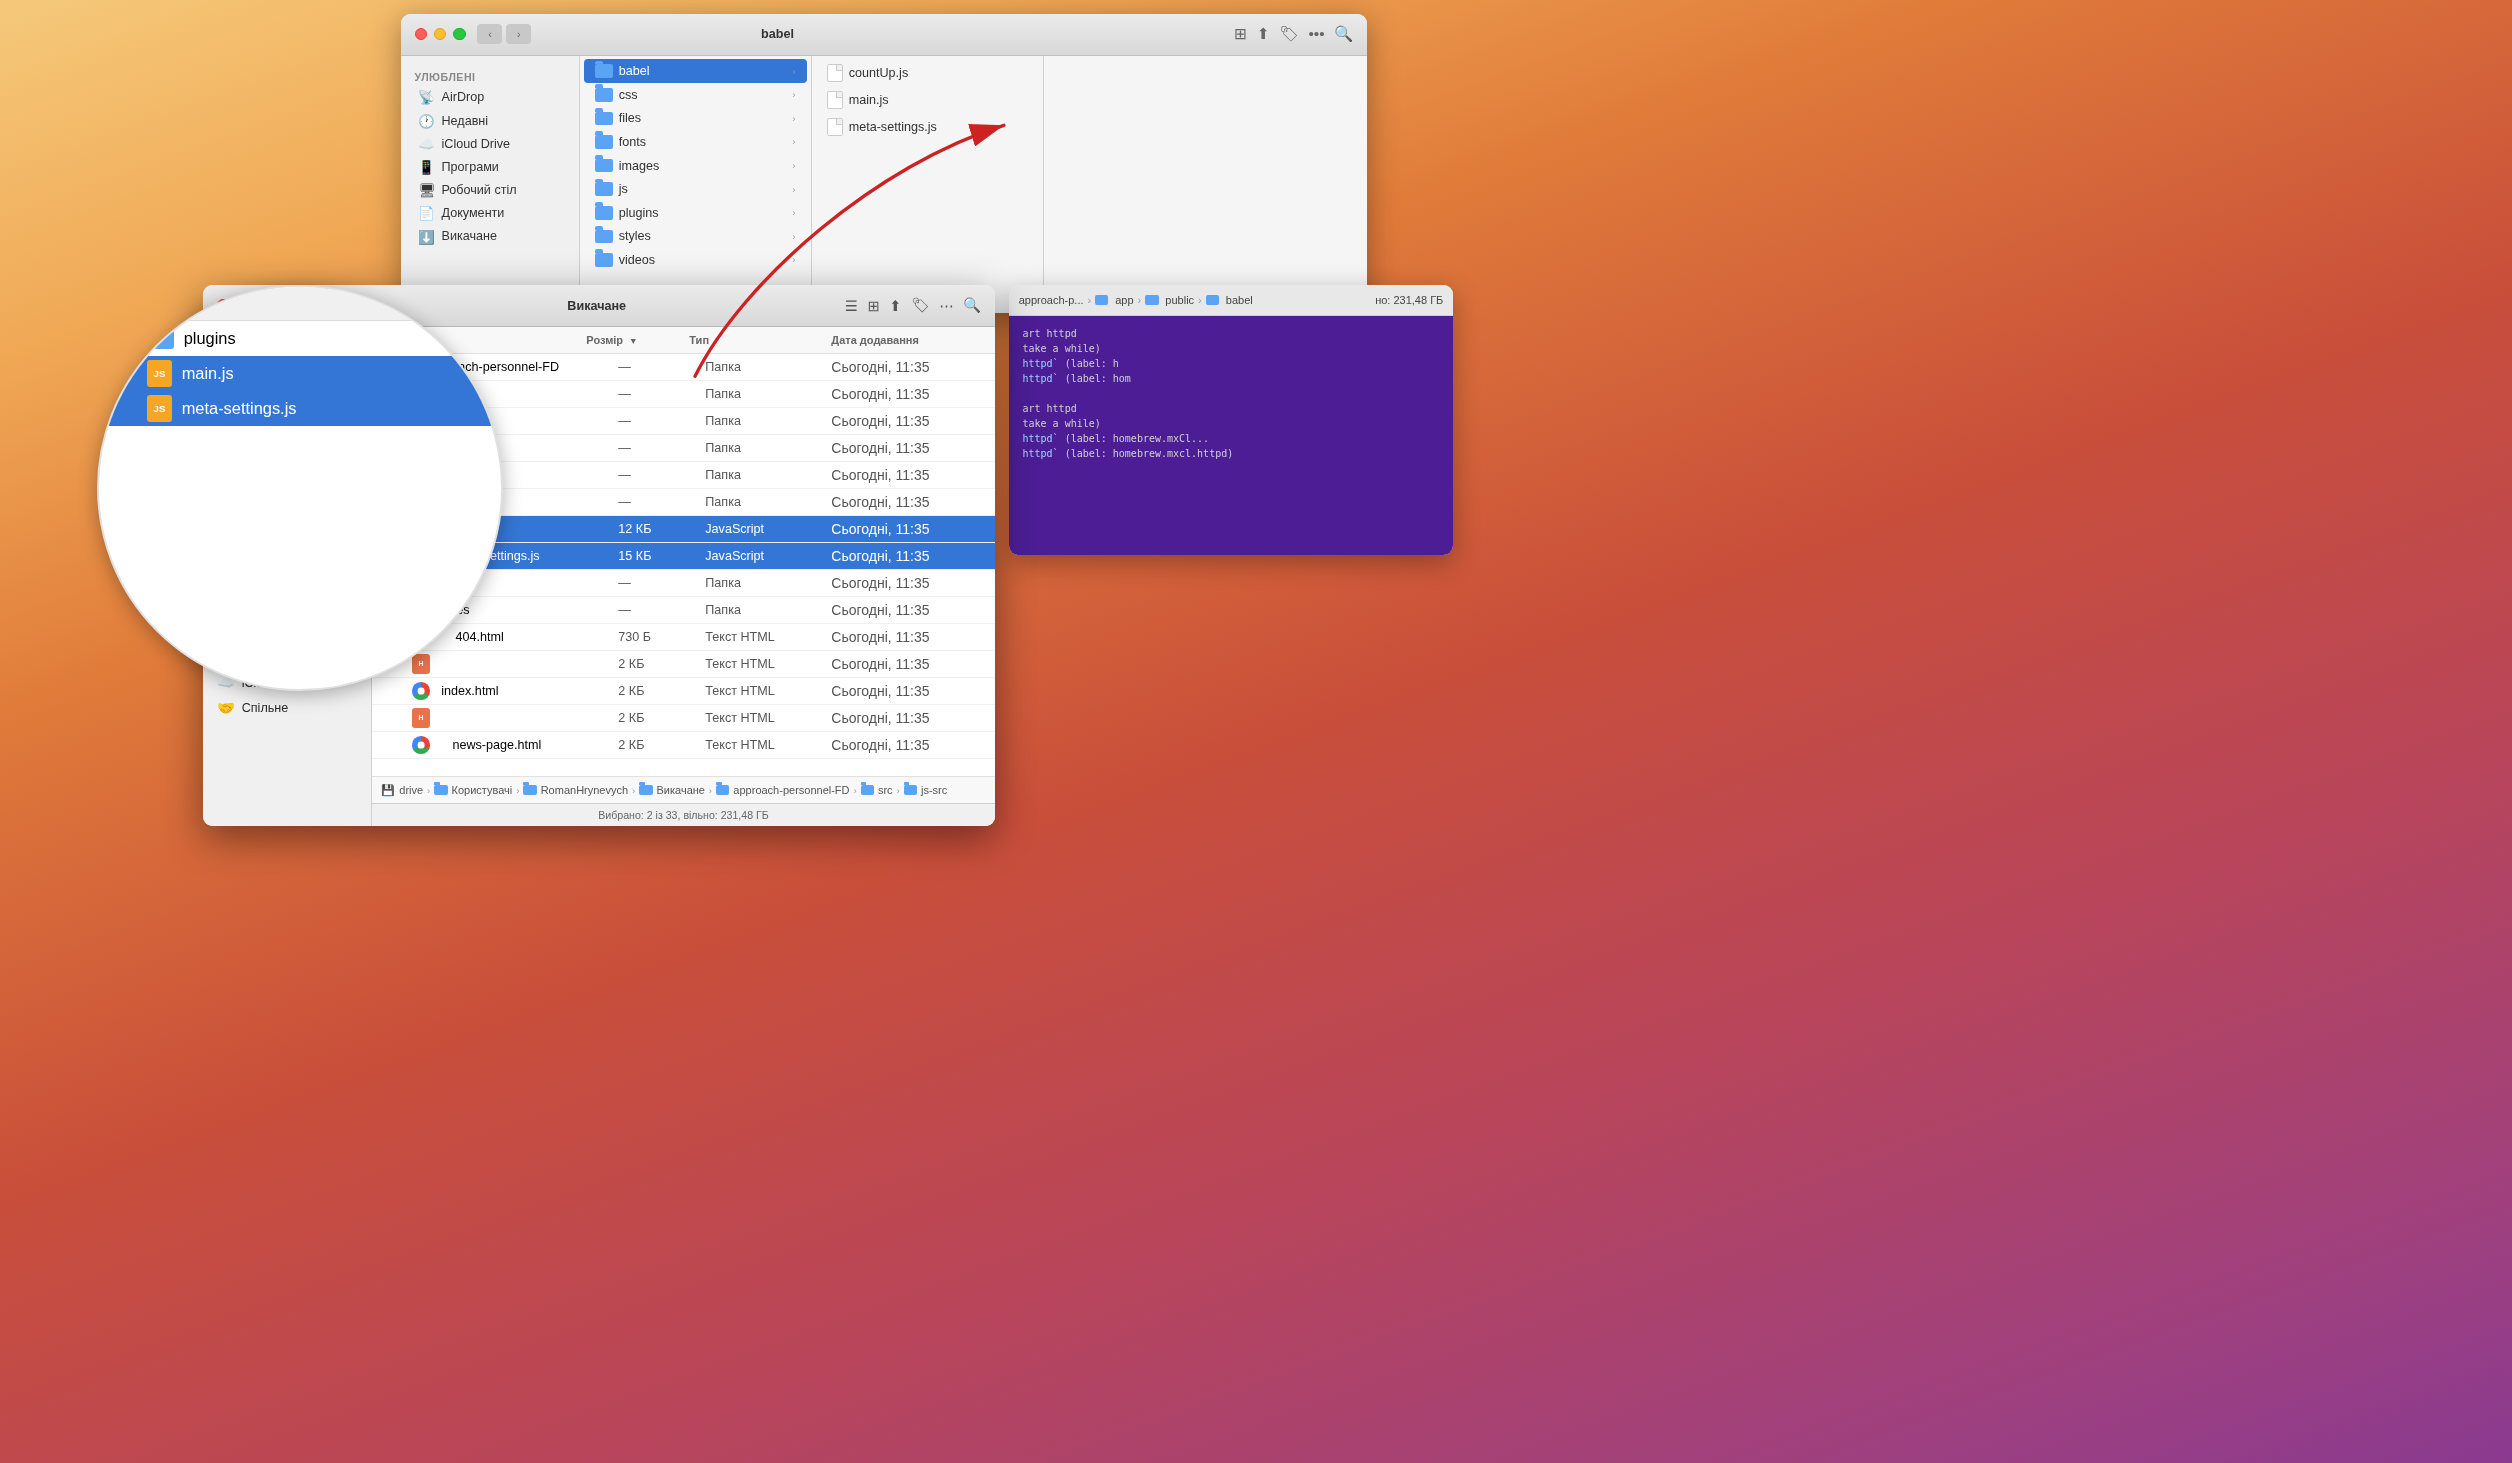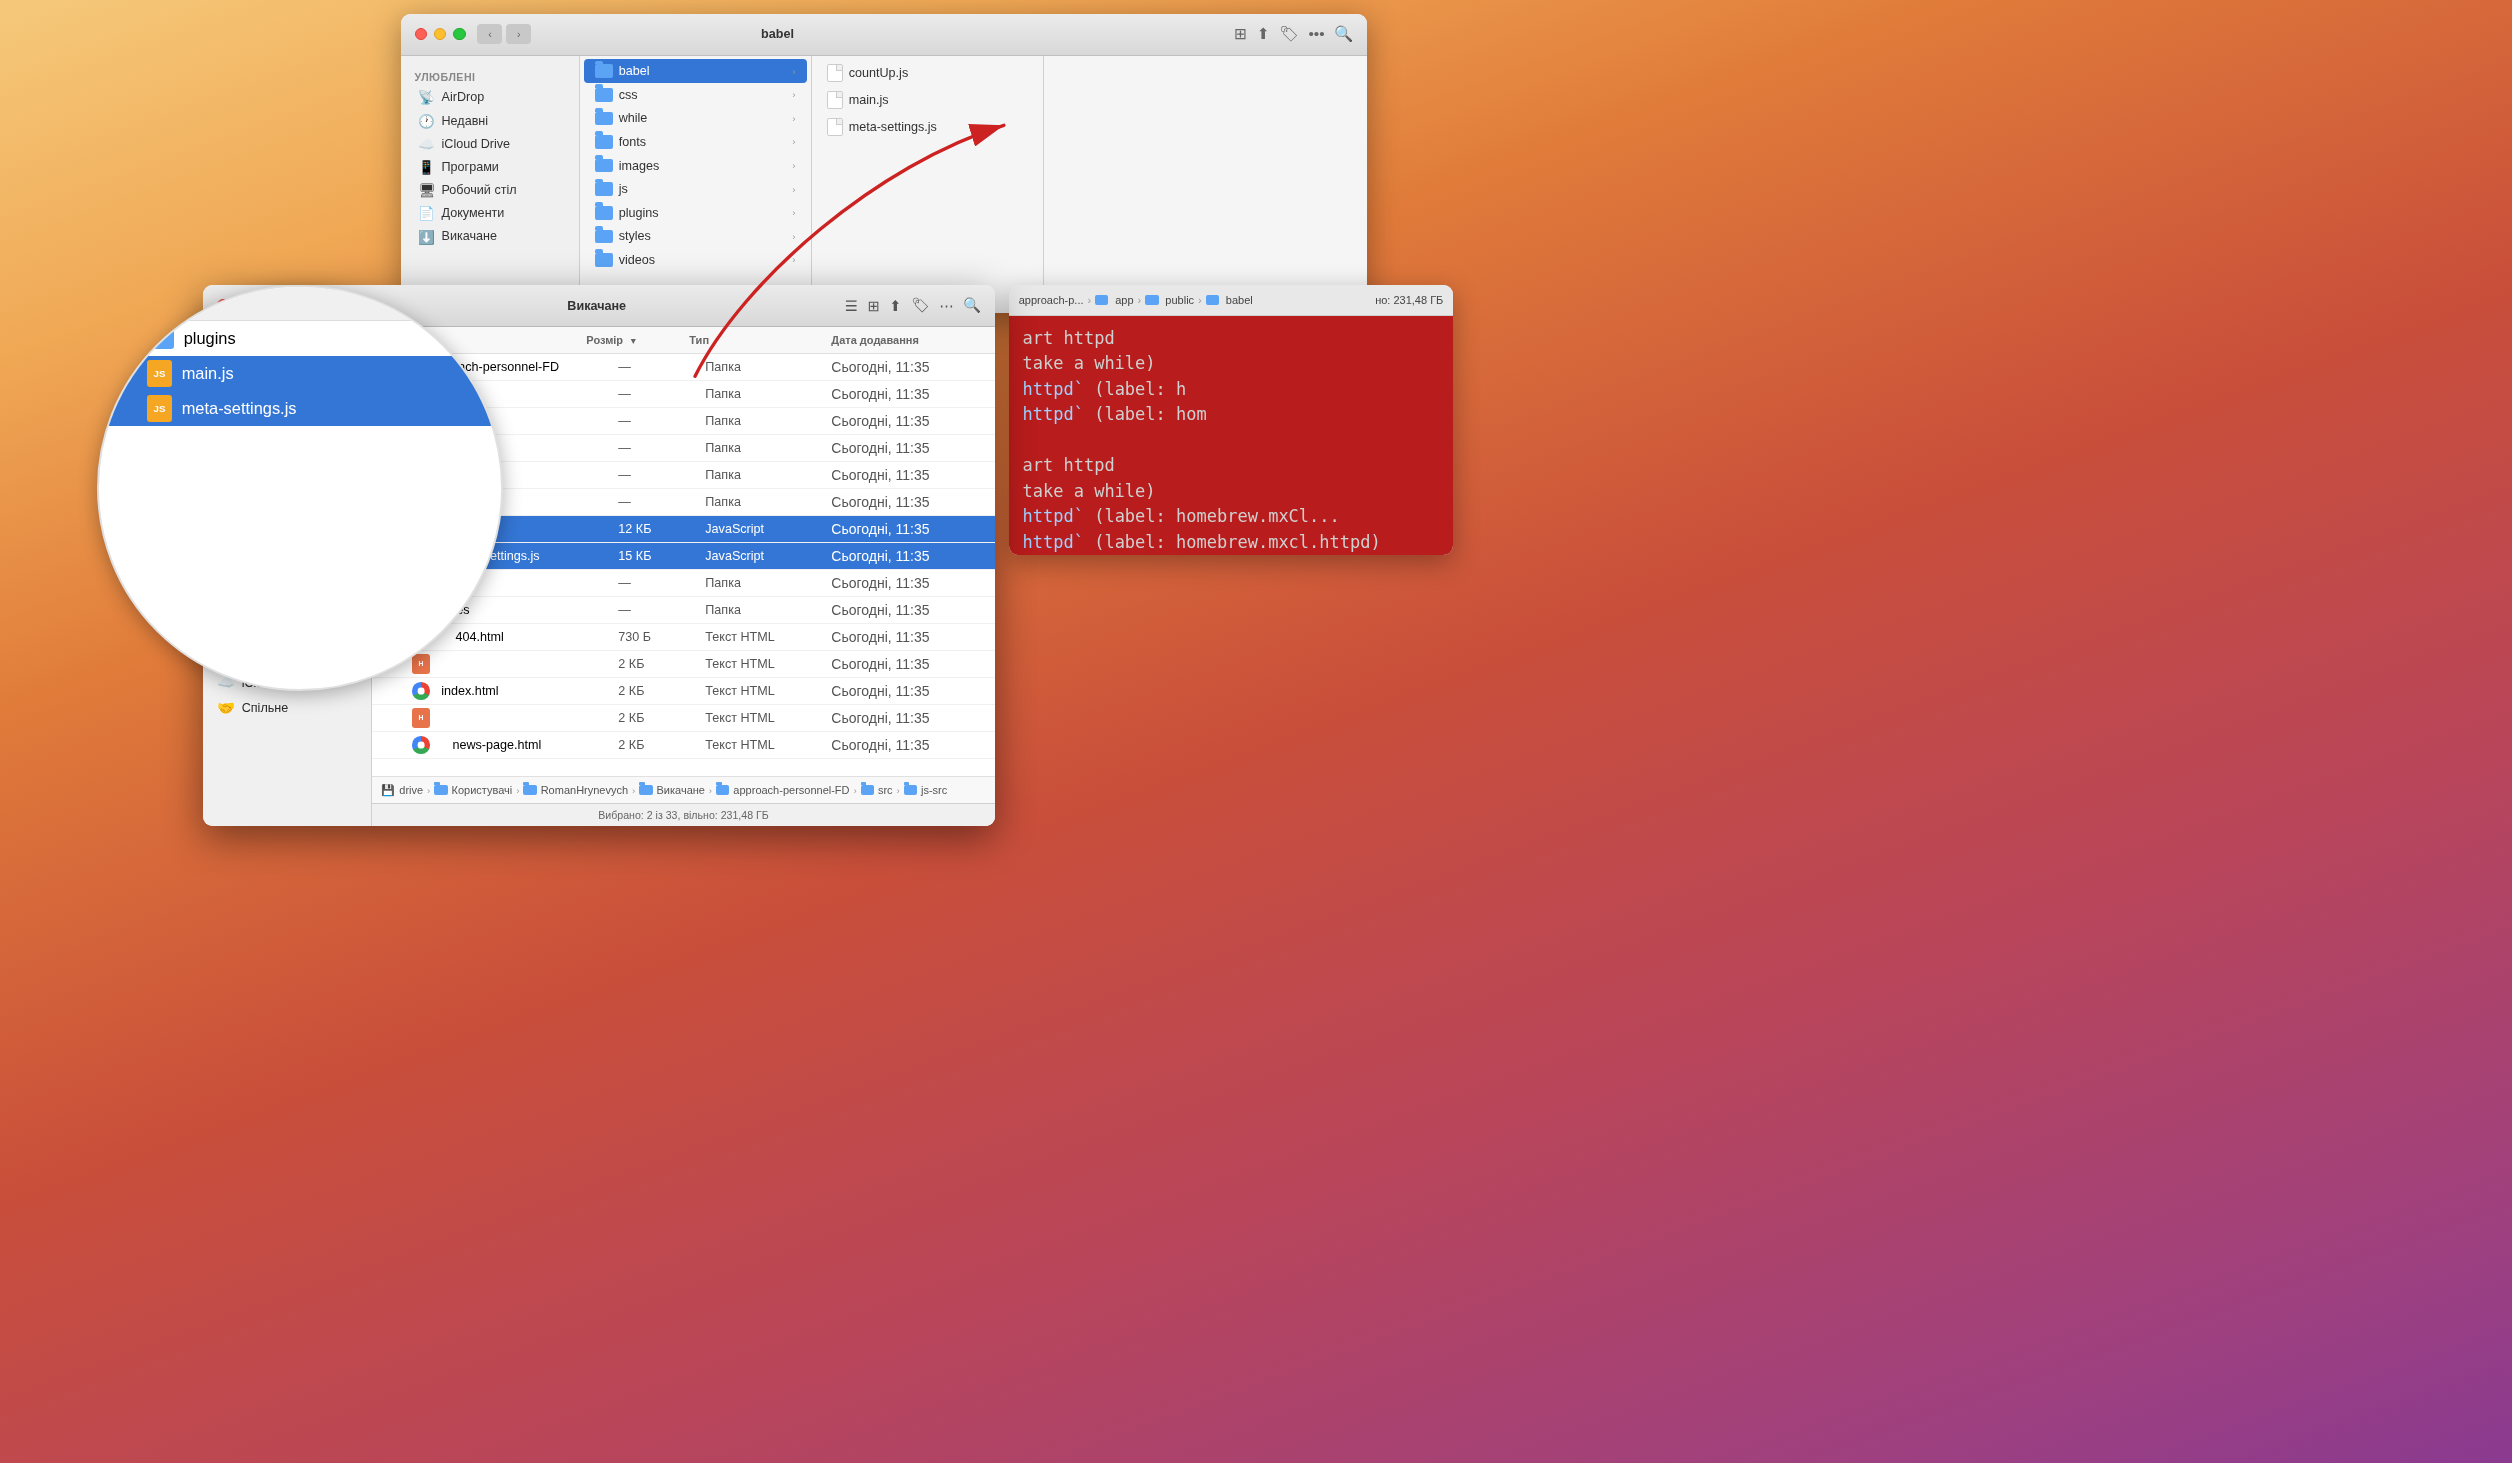--- a/index.html
+++ b/index.html
@@ -580,25 +580,25 @@
       border-bottom: 1px solid #d0d0d0;
       display: flex;
       align-items: center;
       padding: 0 9.7px;
       gap: 3.9px;
       font-size: 11px;
       color: #444;
     }
 
     .right-panel-terminal {
-      background: #b91c1c;
+      background: #4c1d95;
       flex: 1;
       padding: 9.7px 13.5px;
       font-family: 'Menlo', 'Monaco', monospace;
-      font-size: 17px;
+      font-size: 10px;
       color: #d0d0d0;
       line-height: 1.5;
       height: calc(100% - 31px);
       overflow: hidden;
     }
 
     .terminal-line { white-space: nowrap; }
     .terminal-highlight { color: #a0d0ff; }
 
     
@@ -725,21 +725,21 @@
         <div class="column-item">
           <span class="column-item-label">
             <div class="folder-icon-sm"></div>
             <span>css</span>
           </span>
           <span class="chevron-right">›</span>
         </div>
         <div class="column-item">
           <span class="column-item-label">
             <div class="folder-icon-sm"></div>
-            <span>while</span>
+            <span>files</span>
           </span>
           <span class="chevron-right">›</span>
         </div>
         <div class="column-item">
           <span class="column-item-label">
             <div class="folder-icon-sm"></div>
             <span>fonts</span>
           </span>
           <span class="chevron-right">›</span>
         </div>

